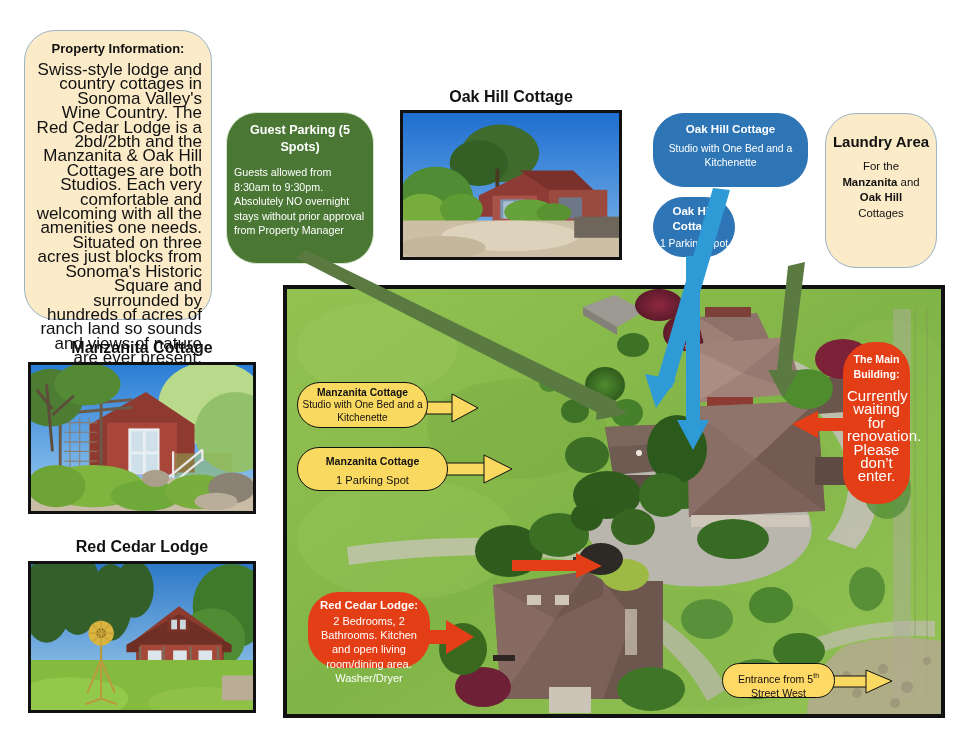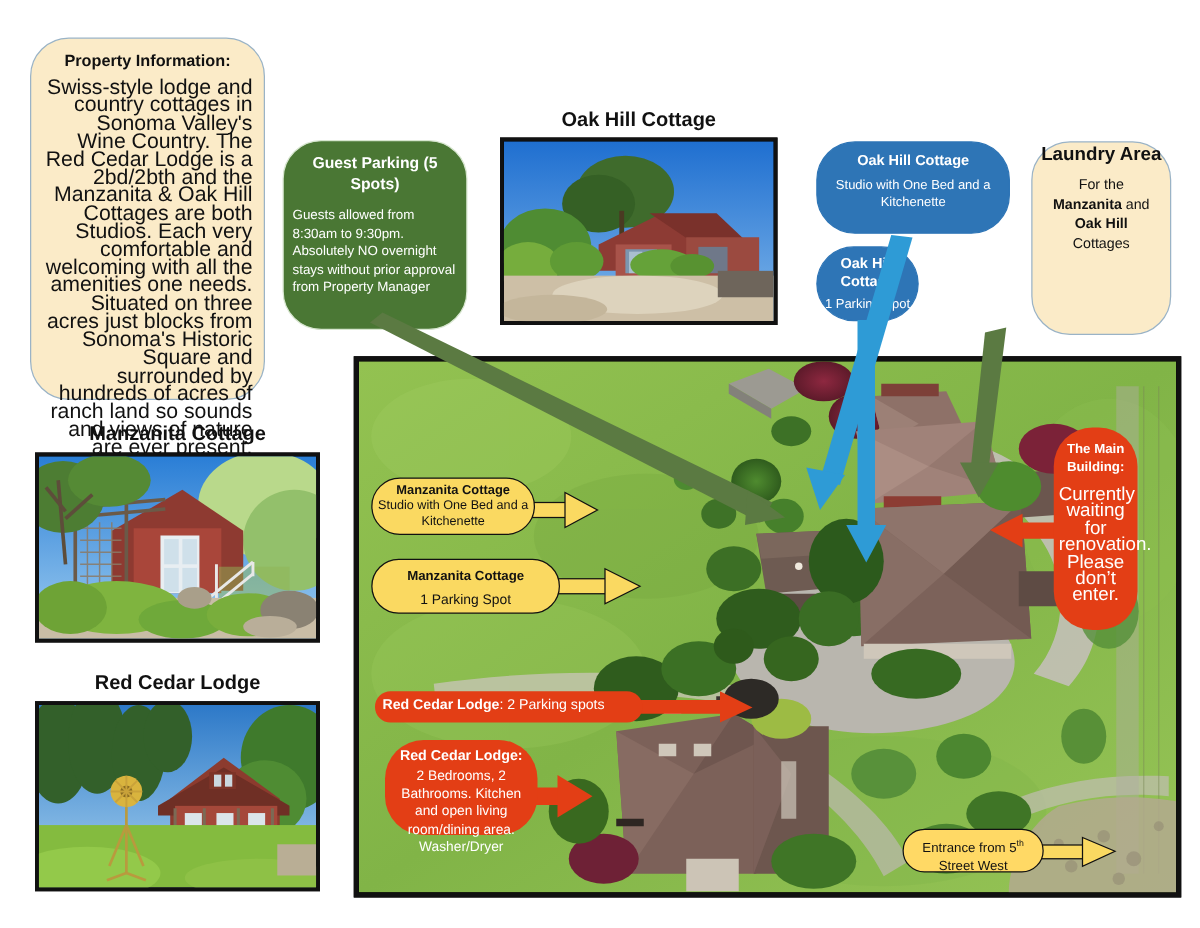--- a/index.html
+++ b/index.html
@@ -64,21 +64,21 @@
   #oak-parking{
     left:653px;top:197px;width:82px;height:60px;
     padding:6px 4px;
   }
   #oak-parking .hd{font-size:11.6px;text-align:center;line-height:14.5px;}
   #oak-parking .bd{font-size:10.4px;line-height:13.6px;text-align:center;margin-top:4px;}
 
   
   #laundry{
     left:825px;top:113px;width:112px;height:155px;
-    padding:0 6px;
+    padding:18px 6px;
   }
   #laundry .hd{font-size:15px;text-align:center;line-height:20px;margin-bottom:7px;}
   #laundry .bd{font-size:11.4px;line-height:15.5px;text-align:center;}
   #laundry .bd b{font-weight:bold;}
 
   
   .photo-cap{position:absolute;text-align:center;font-size:16px;font-weight:bold;color:#111;}
   .photo-frame{position:absolute;border:3px solid #111;background:#000;overflow:hidden;box-sizing:border-box;}
   .photo-frame .inner{width:100%;height:100%;position:relative;}
 
@@ -513,23 +513,20 @@
   <div class="box yellow" id="manz-info">
     <div class="hd">Manzanita Cottage</div>
     <div class="bd">Studio with One Bed and a Kitchenette</div>
   </div>
 
   <div class="box yellow" id="manz-park">
     <div class="hd">Manzanita Cottage</div>
     <div class="bd">1 Parking Spot</div>
   </div>
 
-  <div class="box red" id="rcl-park">
-    <div class="line"><b>Red Cedar Lodge</b><span>:  2 Parking spots</span></div>
-  </div>
 
   <div class="box red" id="rcl-info">
     <div class="hd">Red Cedar Lodge:</div>
     <div class="bd">2 Bedrooms, 2 Bathrooms. Kitchen and open living room/dining area. Washer/Dryer</div>
   </div>
 
   <div class="box red" id="main-bldg">
     <div class="hd">The Main Building:</div>
     <div class="bd">Currently waiting for renovation. Please don’t enter.</div>
   </div>

